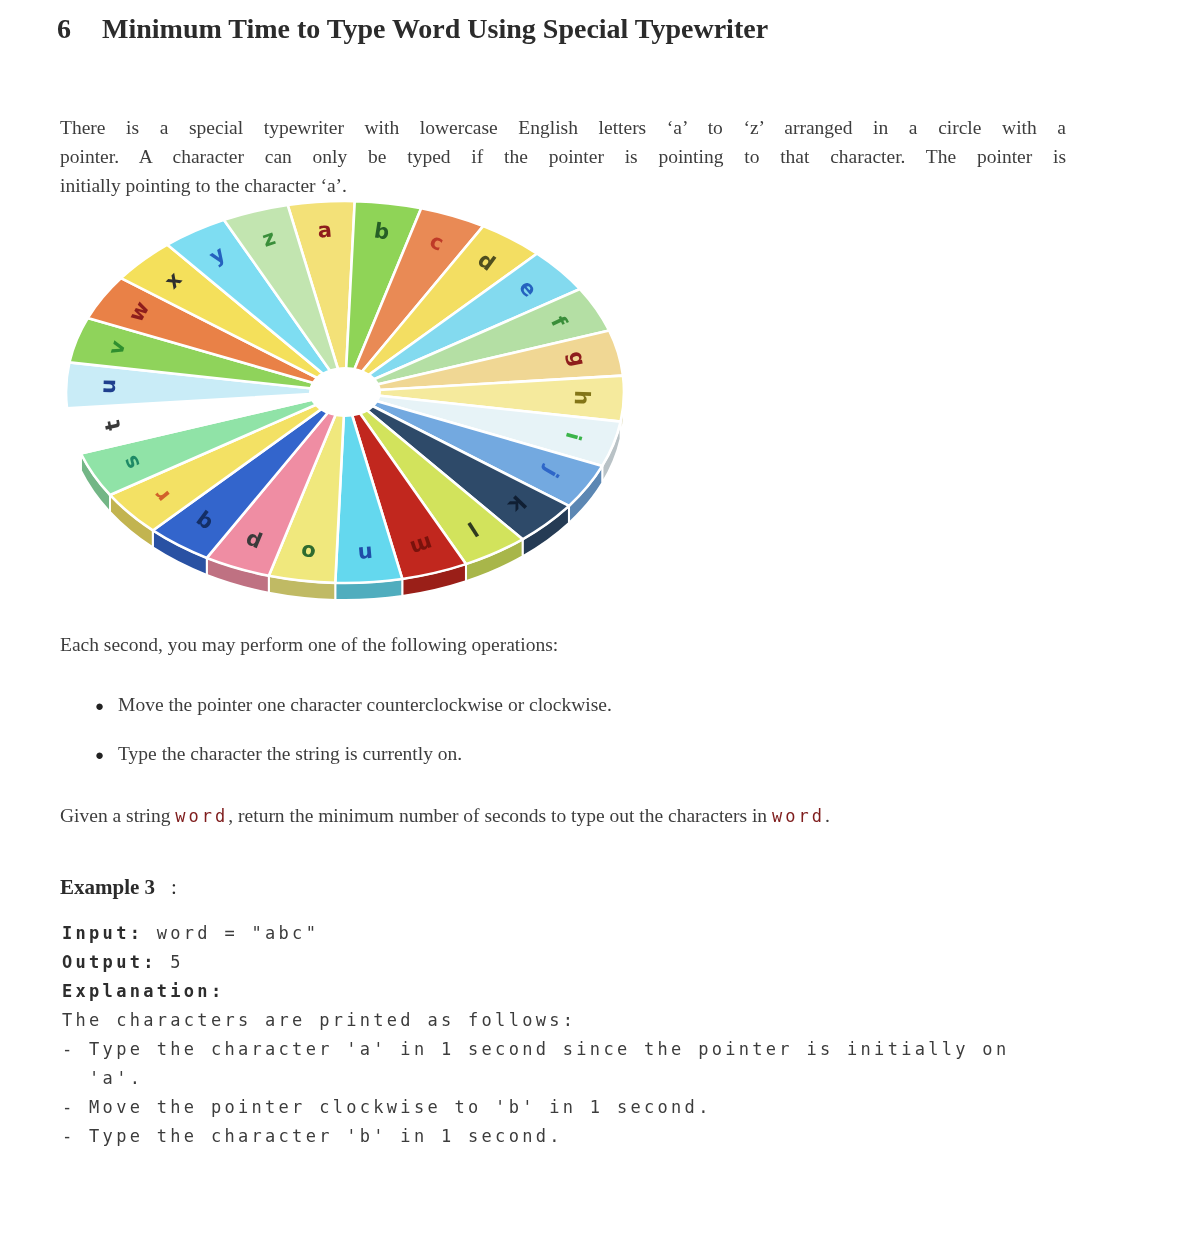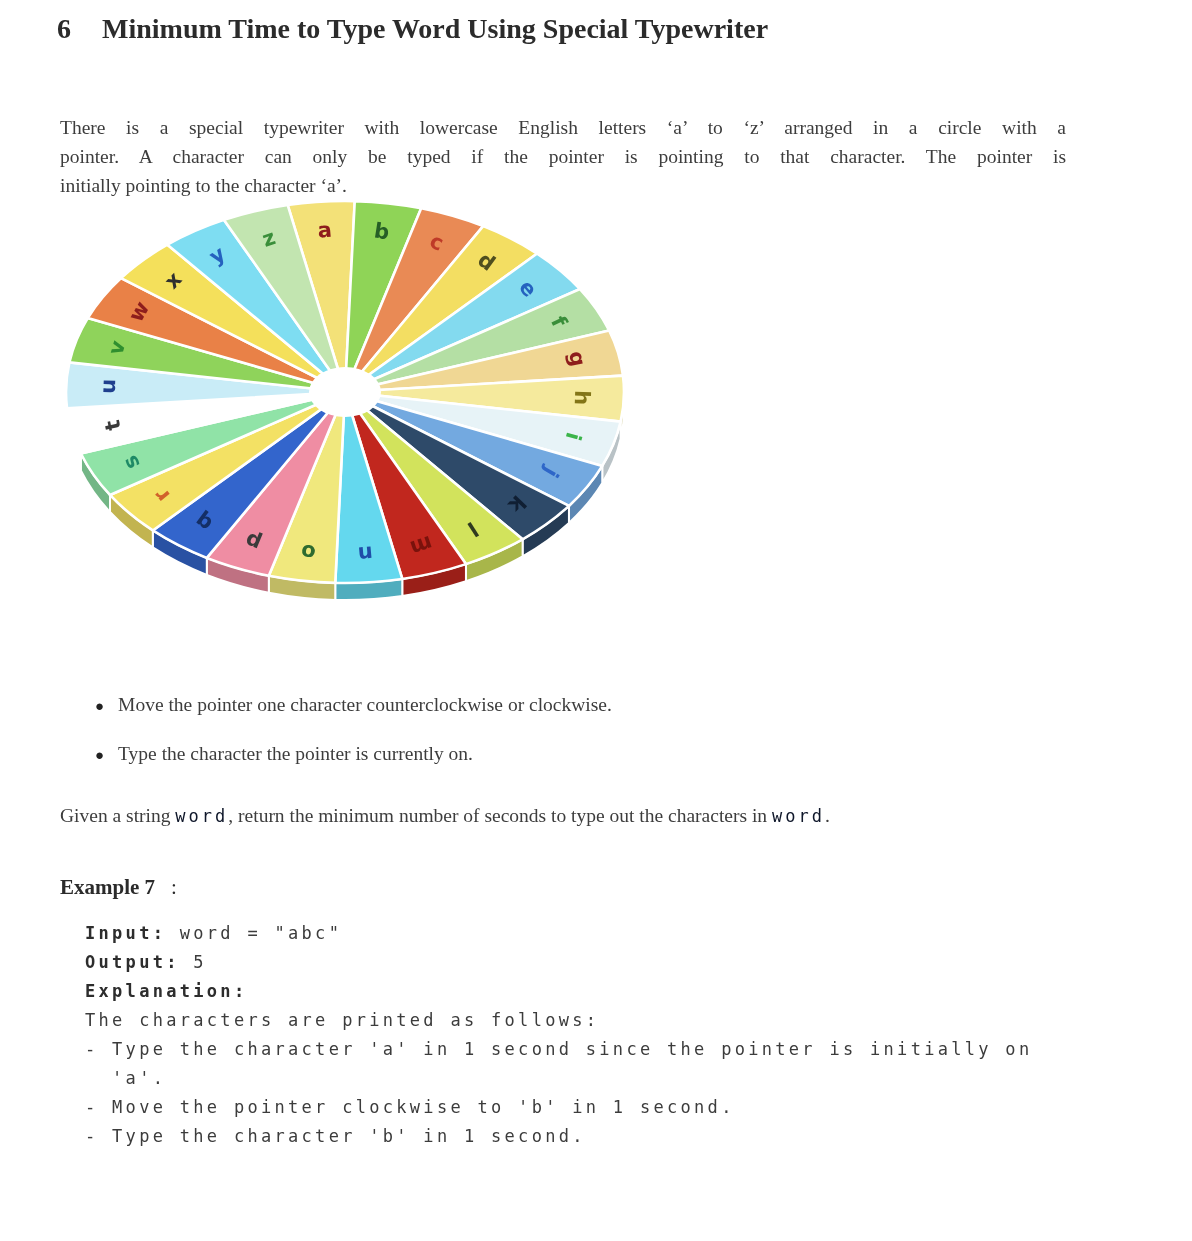--- a/index.html
+++ b/index.html
@@ -14,28 +14,28 @@
   .jline{text-align:justify;text-align-last:justify;}
   
   .wheel{left:60px;top:183px;width:575px;height:430px;}
   
   .plain{left:60px;top:634px;font-size:19.5px;}
   .bullets{left:95px;top:694px;font-size:19.5px;}
   .bullet-row{display:flex;align-items:baseline;margin-bottom:27px;}
   .dot{font-size:15px;margin-right:14px;color:#222;}
   .given{left:60px;top:805px;font-size:19.5px;white-space:nowrap;}
   code,.mono{font-family:"DejaVu Sans Mono",monospace;font-size:17px;letter-spacing:3px;}
-  .codegreen{color:#0f172a;}
+  .codegreen{color:#7f1d1d;}
   .h2{left:60px;top:875px;font-size:21px;font-weight:bold;color:#2b2b2b;}
   .h2 .colon{font-weight:normal;margin-left:16px;}
   
   .codeblock{left:62px;top:919px;font-family:"DejaVu Sans Mono",monospace;
              font-size:17px;letter-spacing:3.3px;line-height:29px;color:#3c3c3c;}
   .cl{white-space:pre;}
-  .cl b{font-weight:bold;color:#2d2d2d;margin-left:23px;}
+  .cl b{font-weight:bold;color:#2d2d2d;}
 </style>
 </head>
 <body>
 
 <div class="page">
 
   <div class="abs h1">
     <span class="num">6</span><span>Minimum Time to Type Word Using Special Typewriter</span>
   </div>
 
@@ -110,38 +110,39 @@
         <text x="52.900739561141734" y="242.32793839566585" fill="#3a3a3a" text-anchor="middle" dominant-baseline="central" font-family="&quot;DejaVu Sans&quot;,sans-serif" font-size="21" font-weight="bold" transform="rotate(258.1538461538462 52.900739561141734 242.32793839566585)">t</text>
         <text x="47.994465372421445" y="203.334066710349" fill="#1f3f8e" text-anchor="middle" dominant-baseline="central" font-family="&quot;DejaVu Sans&quot;,sans-serif" font-size="21" font-weight="bold" transform="rotate(272 47.994465372421445 203.334066710349)">u</text>
         <text x="56.862091376189795" y="164.669478472997" fill="#2f8e2f" text-anchor="middle" dominant-baseline="central" font-family="&quot;DejaVu Sans&quot;,sans-serif" font-size="21" font-weight="bold" transform="rotate(285.84615384615387 56.862091376189795 164.669478472997)">v</text>
         <text x="78.98826338161686" y="128.58121901190498" fill="#8e1d1c" text-anchor="middle" dominant-baseline="central" font-family="&quot;DejaVu Sans&quot;,sans-serif" font-size="21" font-weight="bold" transform="rotate(299.69230769230774 78.98826338161686 128.58121901190498)">w</text>
         <text x="113.08708869710995" y="97.16660679146591" fill="#2f2f2f" text-anchor="middle" dominant-baseline="central" font-family="&quot;DejaVu Sans&quot;,sans-serif" font-size="21" font-weight="bold" transform="rotate(313.53846153846155 113.08708869710995 97.16660679146591)">x</text>
         <text x="157.17686753951978" y="72.25134488646205" fill="#2562bf" text-anchor="middle" dominant-baseline="central" font-family="&quot;DejaVu Sans&quot;,sans-serif" font-size="21" font-weight="bold" transform="rotate(327.3846153846154 157.17686753951978 72.25134488646205)">y</text>
         <text x="208.69526222235083" y="55.283417755520304" fill="#3a8e3a" text-anchor="middle" dominant-baseline="central" font-family="&quot;DejaVu Sans&quot;,sans-serif" font-size="21" font-weight="bold" transform="rotate(341.2307692307693 208.69526222235083 55.283417755520304)">z</text>
       </svg>
   </div>
 
+  <div class="abs plain">Each second, you may perform one of the following operations:</div>
 
   <div class="abs bullets">
     <div class="bullet-row">
       <span class="dot">●</span>
       <span>Move the pointer one character counterclockwise or clockwise.</span>
     </div>
     <div class="bullet-row">
       <span class="dot">●</span>
-      <span>Type the character the pointer is currently on.</span>
+      <span>Type the character the string is currently on.</span>
     </div>
   </div>
 
   <div class="abs given">
     <span>Given a string </span><code class="codegreen">word</code><span>, return the minimum number of seconds to type out the characters in </span><code class="codegreen">word</code><span>.</span>
   </div>
 
   <div class="abs h2">
-    <span>Example 7</span><span class="colon">:</span>
+    <span>Example 3</span><span class="colon">:</span>
   </div>
 
   <div class="abs codeblock">
     <div class="cl"><b>Input:</b><span> word = "abc"</span></div>
     <div class="cl"><b>Output:</b><span> 5</span></div>
     <div class="cl"><b>Explanation:</b><span></span></div>
     <div class="cl"><b></b><span>The characters are printed as follows:</span></div>
     <div class="cl"><b></b><span>- Type the character 'a' in 1 second since the pointer is initially on</span></div>
     <div class="cl"><b></b><span>  'a'.</span></div>
     <div class="cl"><b></b><span>- Move the pointer clockwise to 'b' in 1 second.</span></div>

